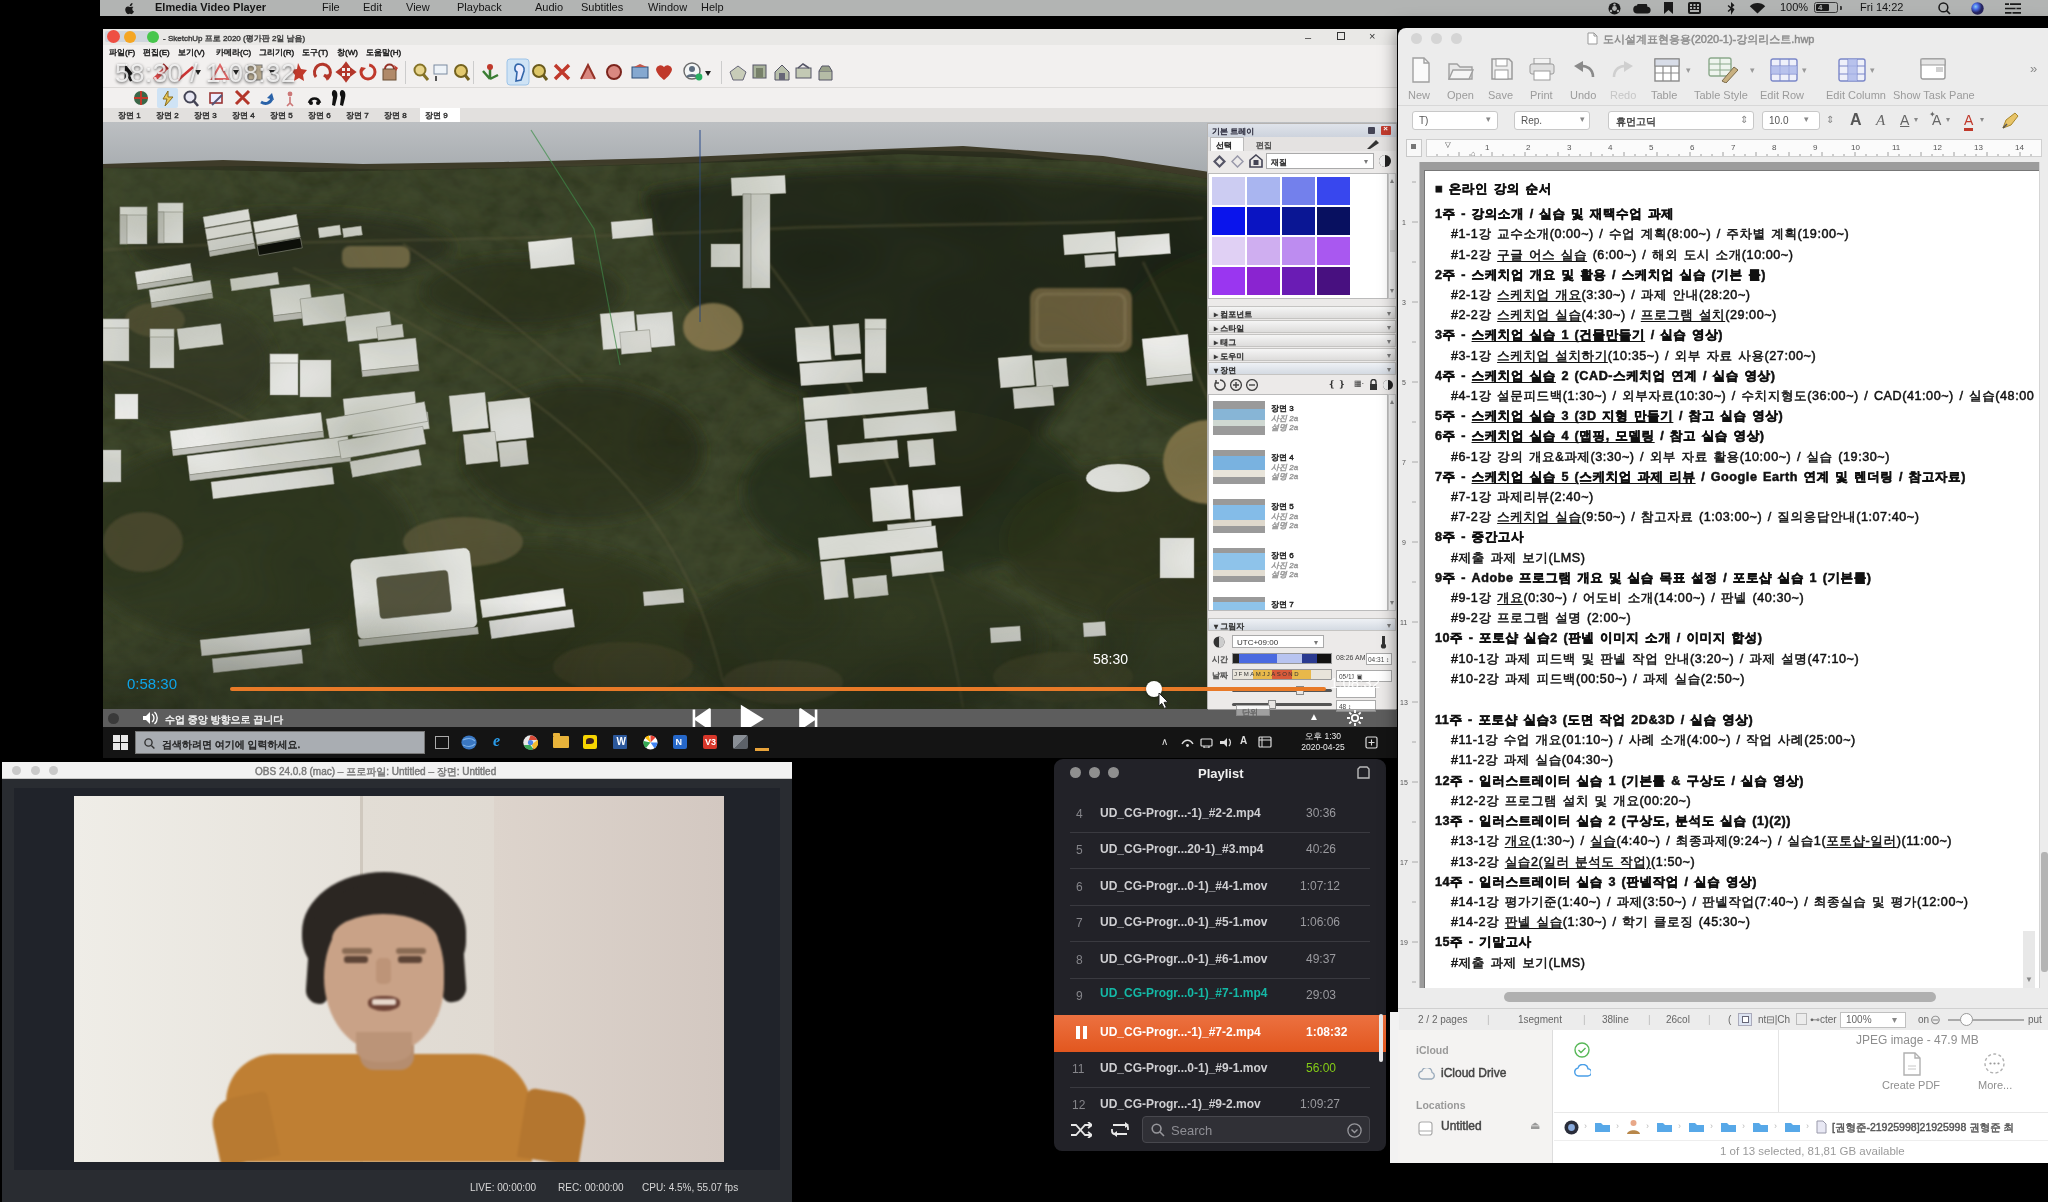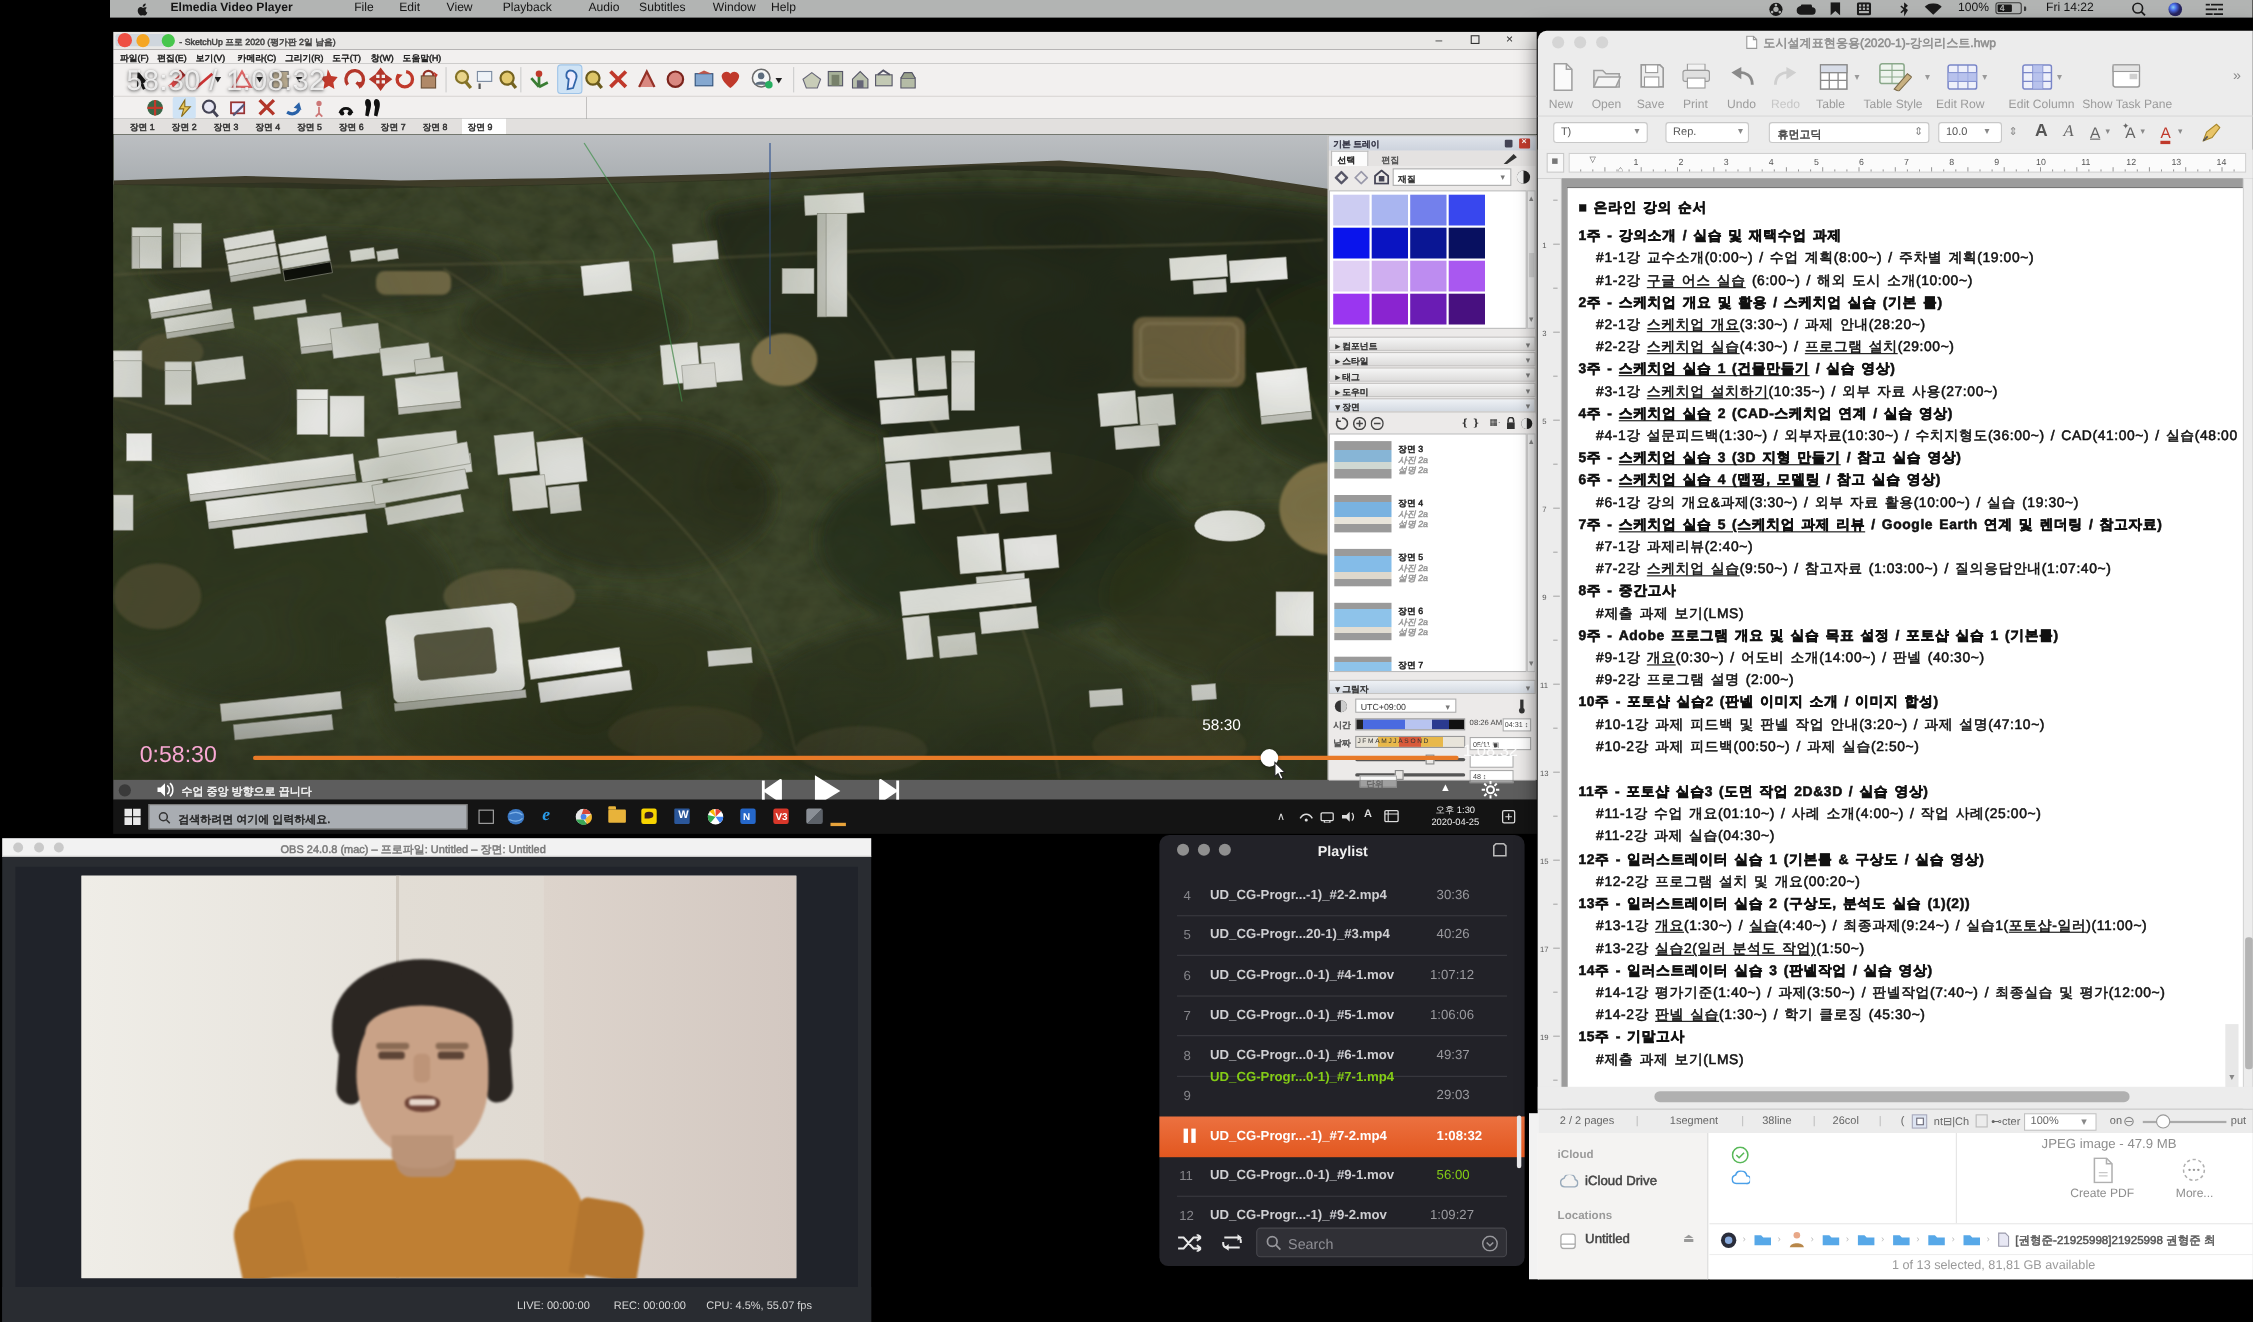--- a/index.html
+++ b/index.html
@@ -724,21 +724,21 @@
           <span style="left:60px;top:69px;width:8px;height:9px;background:#e8e6e4;border:1px solid #888;position:absolute"></span>
    <span style="left:128px;top:69px;width:40px;height:12px;background:#fff;border:1px solid #aaa;position:absolute"></span>
           <span style="left:131px;top:72px;color:#444;position:absolute;font-size:6.5px">48 ↕</span>
    <span class="k" style="left:28px;top:74px;width:34px;height:11px;background:#f8f8f8;border:1px solid #aaa;position:absolute"></span>
           <span class="k" style="left:34px;top:76px;color:#333;position:absolute">단위</span>
   </div>
  </div>
 
  <div id="osd">
   <div style="left:12px;top:29px;font-size:26px;color:rgba(255,255,255,0.78);letter-spacing:0.5px;white-space:nowrap;text-shadow:0 1px 3px rgba(60,60,60,0.85)">58:30 / 1:08:32</div>
-  <div style="left:24px;top:646px;font-size:21px;color:#f9a8d4;">0:58:30</div>
+  <div style="left:24px;top:646px;font-size:15px;color:#0ea5e9;">0:58:30</div>
   <div style="left:990px;top:622px;font-size:14px;color:#fff;">58:30</div>
   <div style="left:127px;top:658px;width:1096px;height:4px;background:#e87a28;border-radius:2px"></div>
   <div style="left:1043px;top:652px;width:16px;height:16px;background:#fff;border-radius:50%;box-shadow:0 1px 3px rgba(0,0,0,.4)"></div>
   <svg style="left:1055px;top:663px" width="12" height="17" viewBox="0 0 12 17">
           <path d="M1 1l9 9-4 .4 2.5 5-2.3 1-2.4-5L1 14z" fill="#fff" stroke="#222" stroke-width="1"></path>
         </svg>
   <div style="left:1227px;top:645px;font-size:15px;color:rgba(255,255,255,0.9);">1:08:32</div>
  </div>
 
  <div id="subbar" style="left:0;top:680px;width:1294px;height:18px;background:rgba(125,125,125,0.72);">
@@ -909,21 +909,21 @@
   <div style="left:16px;top:109px;width:300px;height:1px;background:#3a3a40;position:absolute"></div>
   <span style="left:22px;top:120px;color:#85858a;position:absolute">7</span>
         <b style="left:46px;top:119px;position:absolute;color:#cfcfd2">UD_CG-Progr...0-1)_#5-1.mov</b>
         <span style="left:246px;top:119px;position:absolute;color:#9a9a9f">1:06:06</span>
   <div style="left:16px;top:145px;width:300px;height:1px;background:#3a3a40;position:absolute"></div>
   <span style="left:22px;top:157px;color:#85858a;position:absolute">8</span>
         <b style="left:46px;top:156px;position:absolute;color:#cfcfd2">UD_CG-Progr...0-1)_#6-1.mov</b>
         <span style="left:252px;top:156px;position:absolute;color:#9a9a9f">49:37</span>
   <div style="left:16px;top:182px;width:300px;height:1px;background:#3a3a40;position:absolute"></div>
   <span style="left:22px;top:193px;color:#85858a;position:absolute">9</span>
-        <b style="left:46px;top:176px;position:absolute;color:#84cc16">UD_CG-Progr...0-1)_#7-1.mp4</b>
+        <b style="left:46px;top:190px;position:absolute;color:#14b8a6">UD_CG-Progr...0-1)_#7-1.mp4</b>
         <span style="left:252px;top:192px;position:absolute;color:#9a9a9f">29:03</span>
   <span style="left:18px;top:266px;color:#85858a;position:absolute">11</span>
         <b style="left:46px;top:265px;position:absolute;color:#cfcfd2">UD_CG-Progr...0-1)_#9-1.mov</b>
         <span style="left:252px;top:265px;position:absolute;color:#84cc16">56:00</span>
   <div style="left:16px;top:291px;width:300px;height:1px;background:#3a3a40;position:absolute"></div>
   <span style="left:18px;top:302px;color:#85858a;position:absolute">12</span>
         <b style="left:46px;top:301px;position:absolute;color:#cfcfd2">UD_CG-Progr...-1)_#9-2.mov</b>
         <span style="left:246px;top:301px;position:absolute;color:#9a9a9f">1:09:27</span>
  </div>
  <div style="left:0;top:256px;width:332px;height:37px;background:linear-gradient(#ec7140,#e2571f);">

